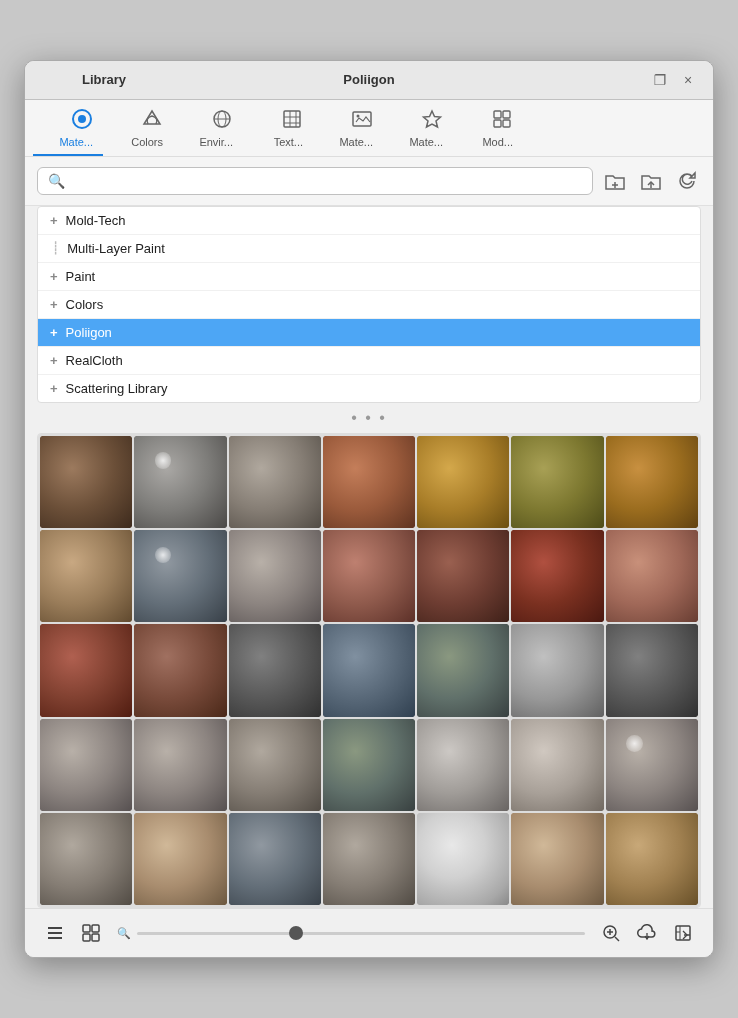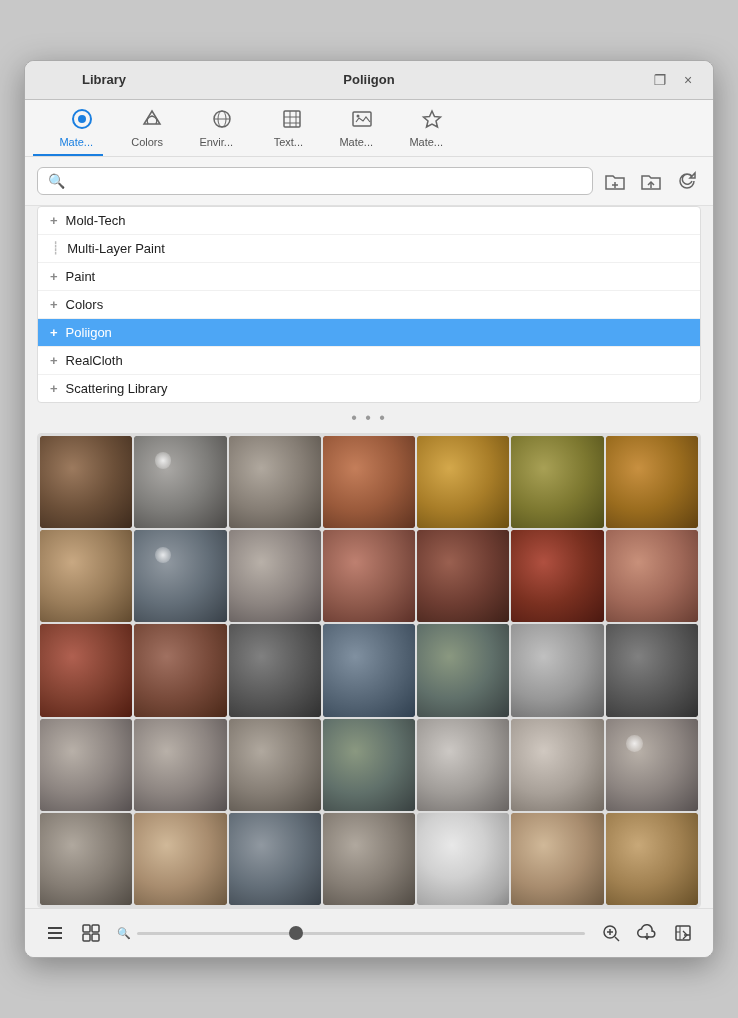--- a/index.html
+++ b/index.html
@@ -405,20 +405,31 @@
       <span class="tab-label">Mate...</span>
     </div>
     <div class="tab-item">
       <div class="tab-icon">
         <svg width="22" height="22" viewBox="0 0 22 22">
           <polygon points="11,3 13.5,8.5 19.5,9 15,13 16.5,19 11,16 5.5,19 7,13 2.5,9 8.5,8.5" fill="none" stroke="#666" stroke-width="1.5"></polygon>
         </svg>
       </div>
       <span class="tab-label">Mate...</span>
     </div>
+    <div class="tab-item">
+      <div class="tab-icon">
+        <svg width="22" height="22" viewBox="0 0 22 22">
+          <rect x="3" y="3" width="7" height="7" rx="1" fill="none" stroke="#666" stroke-width="1.4"></rect>
+          <rect x="12" y="3" width="7" height="7" rx="1" fill="none" stroke="#666" stroke-width="1.4"></rect>
+          <rect x="3" y="12" width="7" height="7" rx="1" fill="none" stroke="#666" stroke-width="1.4"></rect>
+          <rect x="12" y="12" width="7" height="7" rx="1" fill="none" stroke="#666" stroke-width="1.4"></rect>
+        </svg>
+      </div>
+      <span class="tab-label">Mod...</span>
+    </div>
   </div>
 
   <div class="search-row">
     <div class="search-box">
       <span class="search-icon-inner">🔍</span>
       <input type="text" placeholder="" style="">
     </div>
     <div class="toolbar-btn">
       <svg width="22" height="22" viewBox="0 0 22 22" fill="none">
         <path d="M2 6h7l2 2h9v11H2V6z" stroke="#666" stroke-width="1.5" fill="none"></path>

